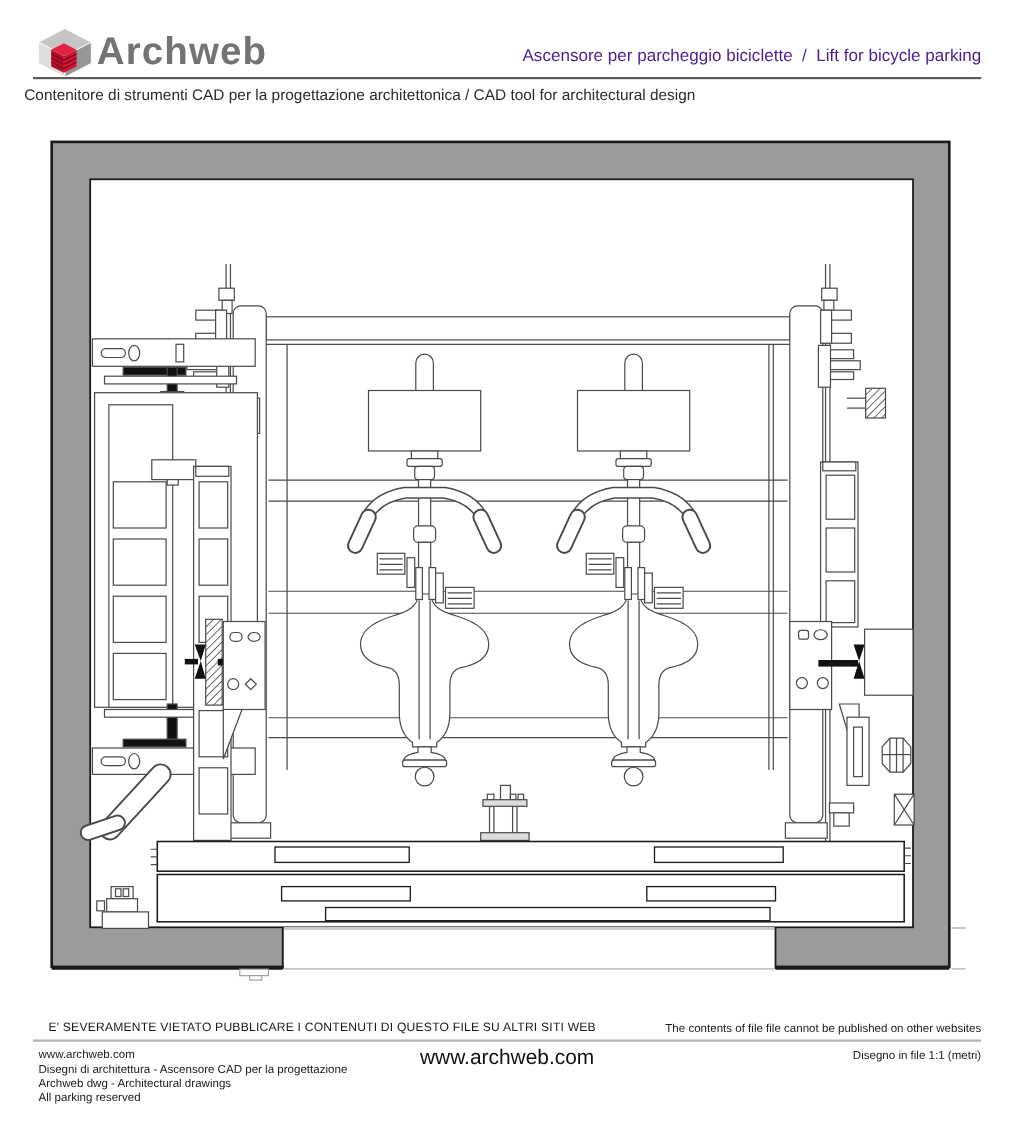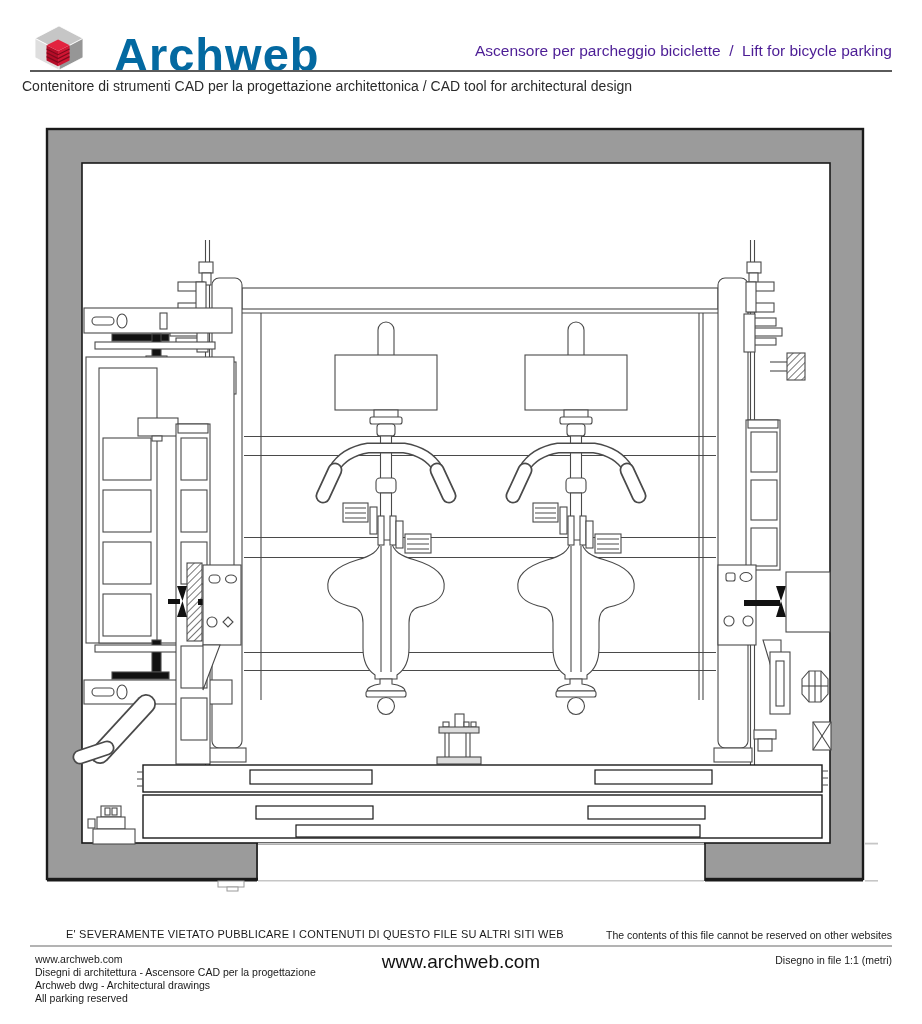--- a/index.html
+++ b/index.html
@@ -2,28 +2,28 @@
 <html><head>
 <meta charset="utf-8">
 <style>
   html,body{margin:0;padding:0;}
   body{
     width:922px;height:1024px;position:relative;background:#ffffff;
     font-family:"Liberation Sans", sans-serif;color:#1a1a1a;overflow:hidden;
   }
   
   .logo{position:absolute;left:30px;top:25px;width:58px;height:46px;}
-  .brand{position:absolute;left:114px;top:27px;font-size:47px;font-weight:700;letter-spacing:1px;color:#0369a1;}
+  .brand{position:absolute;left:88px;top:27px;font-size:35px;font-weight:700;letter-spacing:1px;color:#737373;}
   .doc-title{position:absolute;right:30px;top:42px;font-size:15.5px;color:#4c1d95;white-space:pre;}
   .header-rule{position:absolute;left:30px;right:30px;top:70px;height:2px;background:#5a5a5a;}
   .subtitle{position:absolute;left:22px;top:78px;font-size:14px;color:#2b2b2b;}
   
   .drawing{position:absolute;left:44px;top:126px;width:836px;height:782px;}
   
-  .warning-it{position:absolute;left:46px;top:928px;font-size:11px;color:#1a1a1a;letter-spacing:.2px;padding-left:20px;}
+  .warning-it{position:absolute;left:24px;top:928px;font-size:11px;color:#1a1a1a;letter-spacing:.2px;padding-left:20px;}
   .warning-en{position:absolute;right:30px;top:929px;font-size:10.5px;color:#1a1a1a;}
   .footer-rule{position:absolute;left:30px;right:30px;top:945px;height:2px;background:#b3b3b3;}
   .info-block{position:absolute;left:35px;top:953px;font-size:10.5px;line-height:13px;color:#1a1a1a;}
   .info-block a{color:#1a1a1a;text-decoration:none;display:block;cursor:pointer;}
   .center-url{position:absolute;left:0;right:0;top:951px;text-align:center;font-size:19px;color:#111;cursor:pointer;}
   .scale-note{position:absolute;right:30px;top:954px;font-size:10.5px;color:#1a1a1a;}
 </style>
 </head>
 <body>
 
@@ -280,21 +280,21 @@
     <rect x="595" y="770" width="117" height="14" stroke-width="1.2"></rect>
     <rect x="143" y="795" width="679" height="43"></rect>
     <rect x="256" y="806" width="117" height="13" stroke-width="1.2"></rect>
     <rect x="588" y="806" width="117" height="13" stroke-width="1.2"></rect>
     <rect x="296" y="825" width="404" height="12" stroke-width="1.2"></rect>
     <path d="M137,772 h6 M137,779 h6 M137,786 h6 M822,771 h6 M822,778 h6 M822,785 h6" stroke="#4a4a4a" stroke-width="1"></path>
   </g>
 </svg>
 
 <div class="warning-it">E' SEVERAMENTE VIETATO PUBBLICARE I CONTENUTI DI QUESTO FILE SU ALTRI SITI WEB</div>
-<div class="warning-en">The contents of this file cannot be reserved on other websites</div>
+<div class="warning-en">The contents of file file cannot be published on other websites</div>
 <div class="footer-rule"></div>
 <div class="info-block">
   <a>www.archweb.com</a>
   <div>Disegni di architettura - Ascensore CAD  per la progettazione</div>
   <div>Archweb dwg - Architectural drawings</div>
   <div>All parking reserved</div>
 </div>
 <div class="center-url">www.archweb.com</div>
 <div class="scale-note">Disegno in file 1:1 (metri)</div>
 

